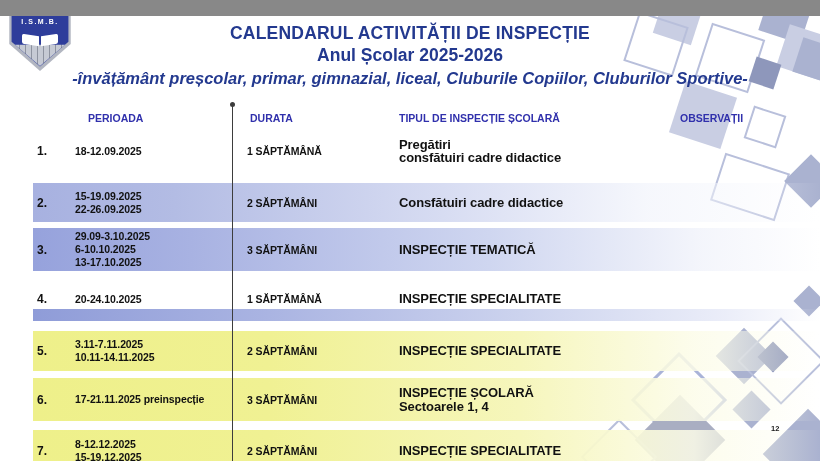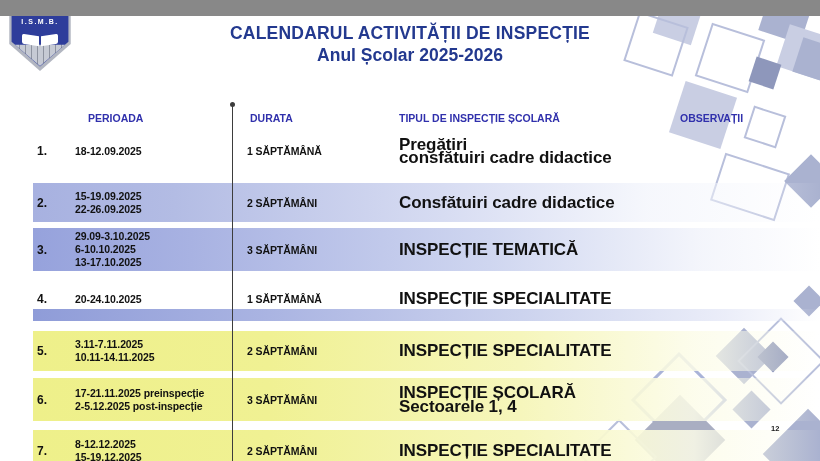--- a/index.html
+++ b/index.html
@@ -75,21 +75,21 @@
   .r3 { top:212px; height:43px; }
   .r4 { top:271px; height:24px; }
   .r5 { top:315px; height:40px; }
   .r6 { top:362px; height:43px; }
   .r7 { top:414px; height:42px; }
 
   .c { box-sizing:border-box; }
   .c-num    { width:42px; padding-left:4px; font-size:12px; font-weight:700; }
   .c-period { width:158px; font-size:10.5px; font-weight:700; line-height:13px; letter-spacing:-.1px; }
   .c-dur    { width:166px; padding-left:14px; font-size:10.5px; font-weight:700; letter-spacing:-.1px; }
-  .c-type   { flex:1; font-size:17px; font-weight:700; line-height:13.5px; letter-spacing:-.1px; }
+  .c-type   { flex:1; font-size:13px; font-weight:700; line-height:13.5px; letter-spacing:-.1px; }
 
   
   .page-num { position:absolute; left:771px; top:408px; z-index:3;
     font-size:7.5px; font-weight:700; color:#1a1a1a; }
 </style>
 </head>
 <body>
 
 <div class="stage">
 
@@ -120,20 +120,21 @@
     <div class="shield-outer"></div>
     <div class="shield-inner"></div>
     <div class="shield-wedge"></div>
     <div class="logo-text">I.S.M.B.</div>
     <div class="book"></div>
   </div>
 
   <div class="titles">
     <div class="title-main">CALENDARUL ACTIVITĂȚII DE INSPECȚIE</div>
     <div class="title-sub">Anul Școlar 2025-2026</div>
+    <div class="title-scope">-învățământ preșcolar, primar, gimnazial, liceal, Cluburile Copiilor, Cluburilor Sportive-</div>
   </div>
 
   <div class="colhead">
     <span class="ch ch-period">PERIOADA</span>
     <span class="ch ch-durata">DURATA</span>
     <span class="ch ch-tip">TIPUL DE INSPECȚIE ȘCOLARĂ</span>
     <span class="ch ch-obs">OBSERVAȚII</span>
   </div>
 
   <div class="vline"></div>
@@ -196,21 +197,20 @@
     <div class="c c-dur">2 SĂPTĂMÂNI</div>
     <div class="c c-type">
       <div>INSPECȚIE SPECIALITATE</div>
     </div>
   </div>
 
   <div class="row r6 band-yellow">
     <div class="c c-num">6.</div>
     <div class="c c-period">
       <div>17-21.11.2025 preinspecție</div>
-      <div>2-5.12.2025 post-inspecție</div>
     </div>
     <div class="c c-dur">3 SĂPTĂMÂNI</div>
     <div class="c c-type">
       <div>INSPECȚIE ȘCOLARĂ</div>
       <div>Sectoarele 1, 4</div>
     </div>
   </div>
 
   <div class="row r7 band-yellow">
     <div class="c c-num">7.</div>

